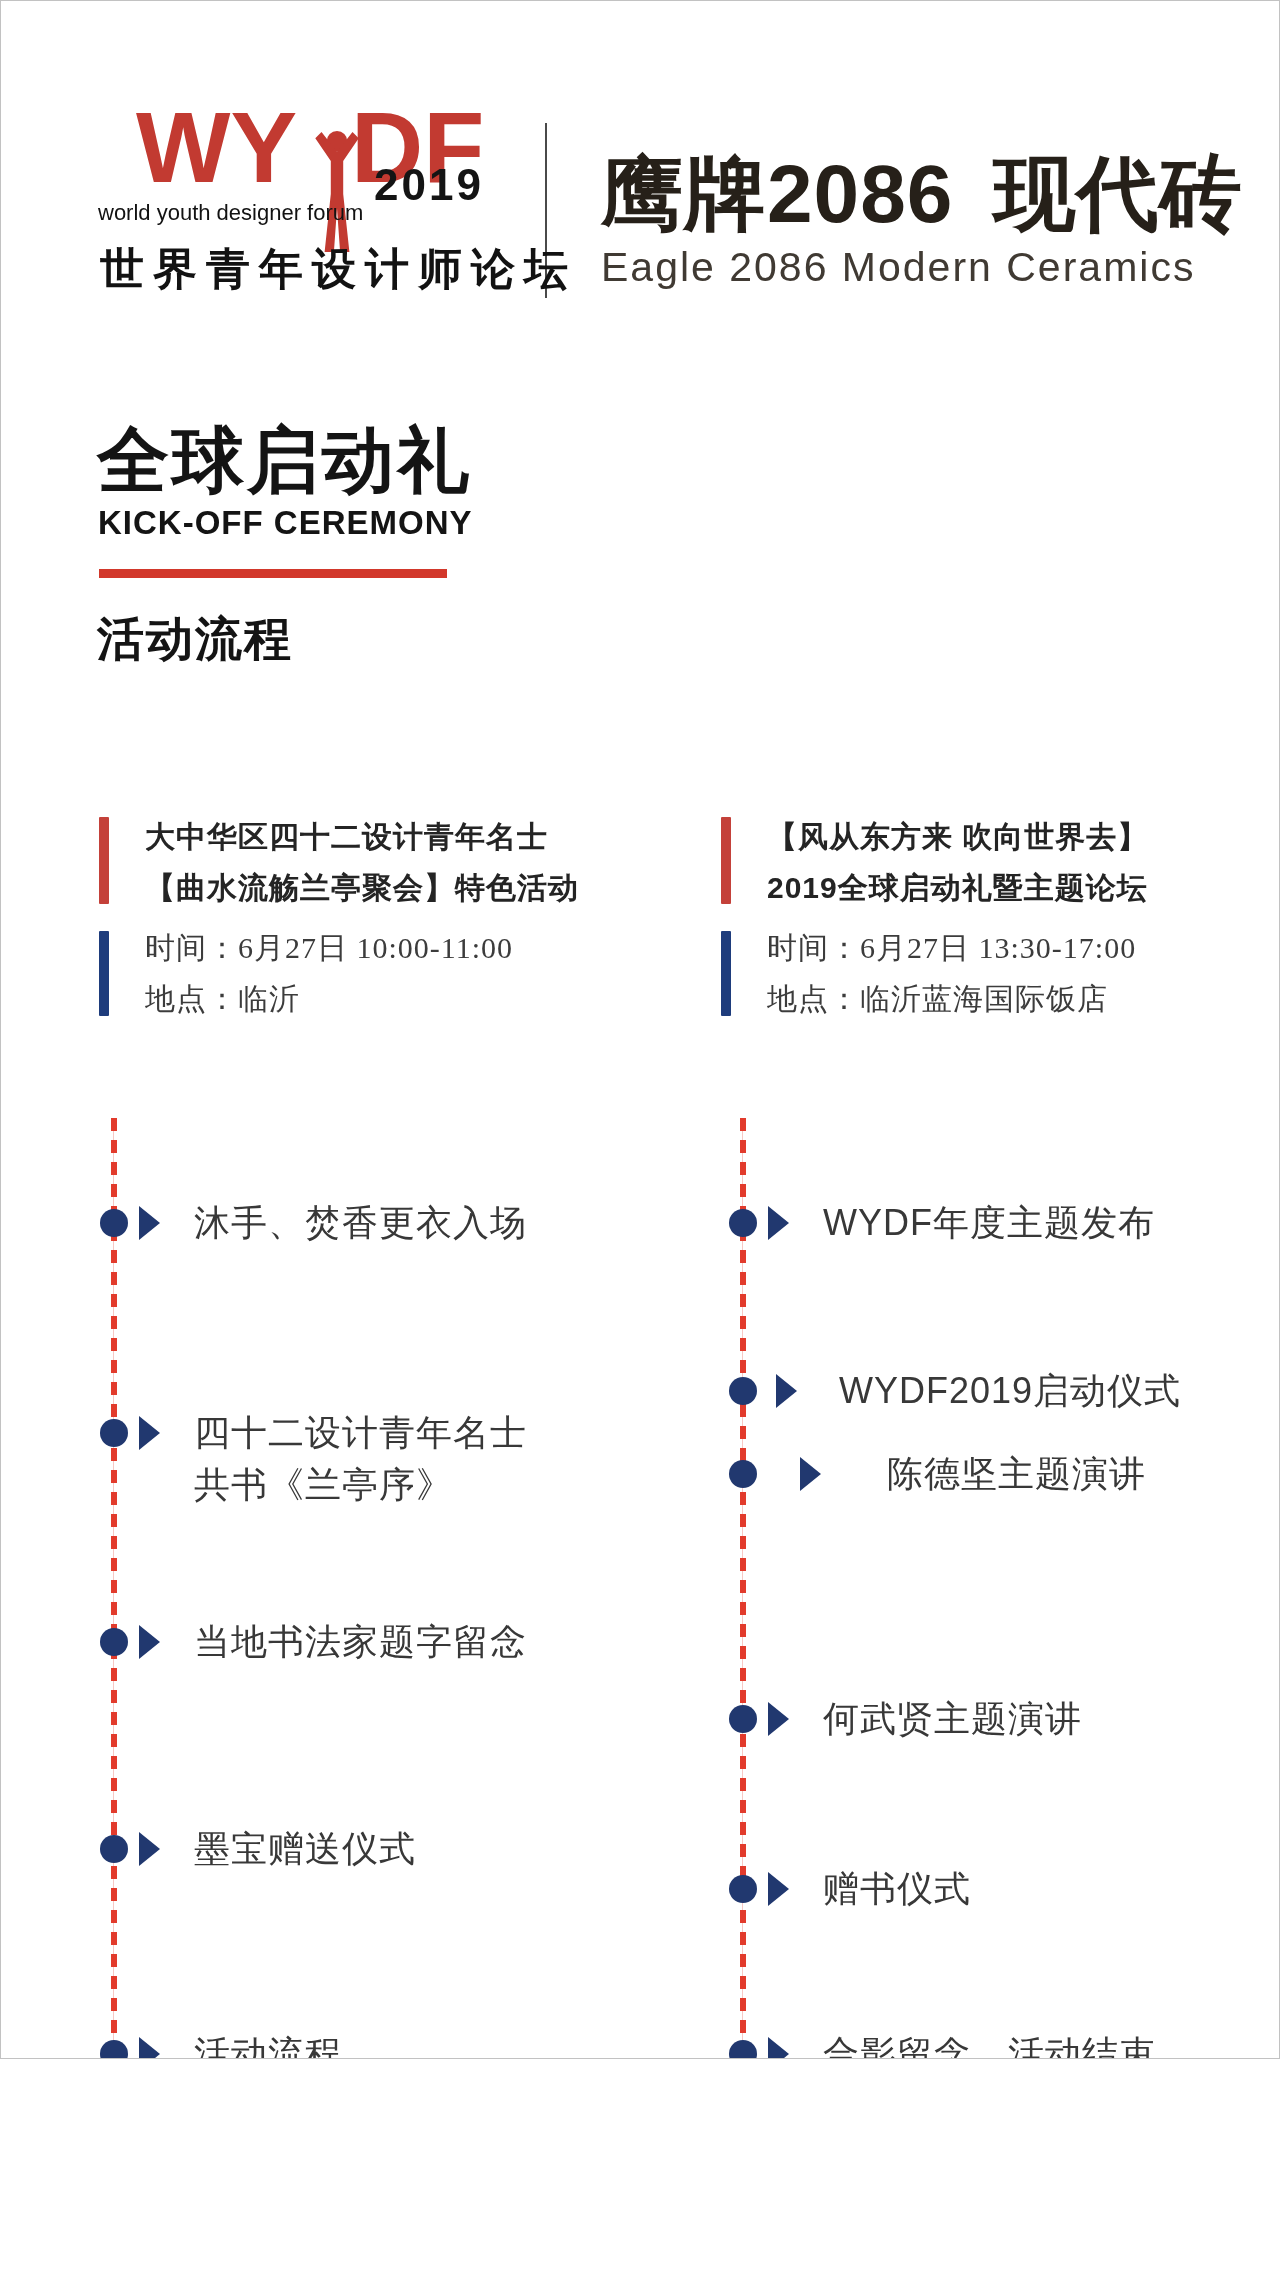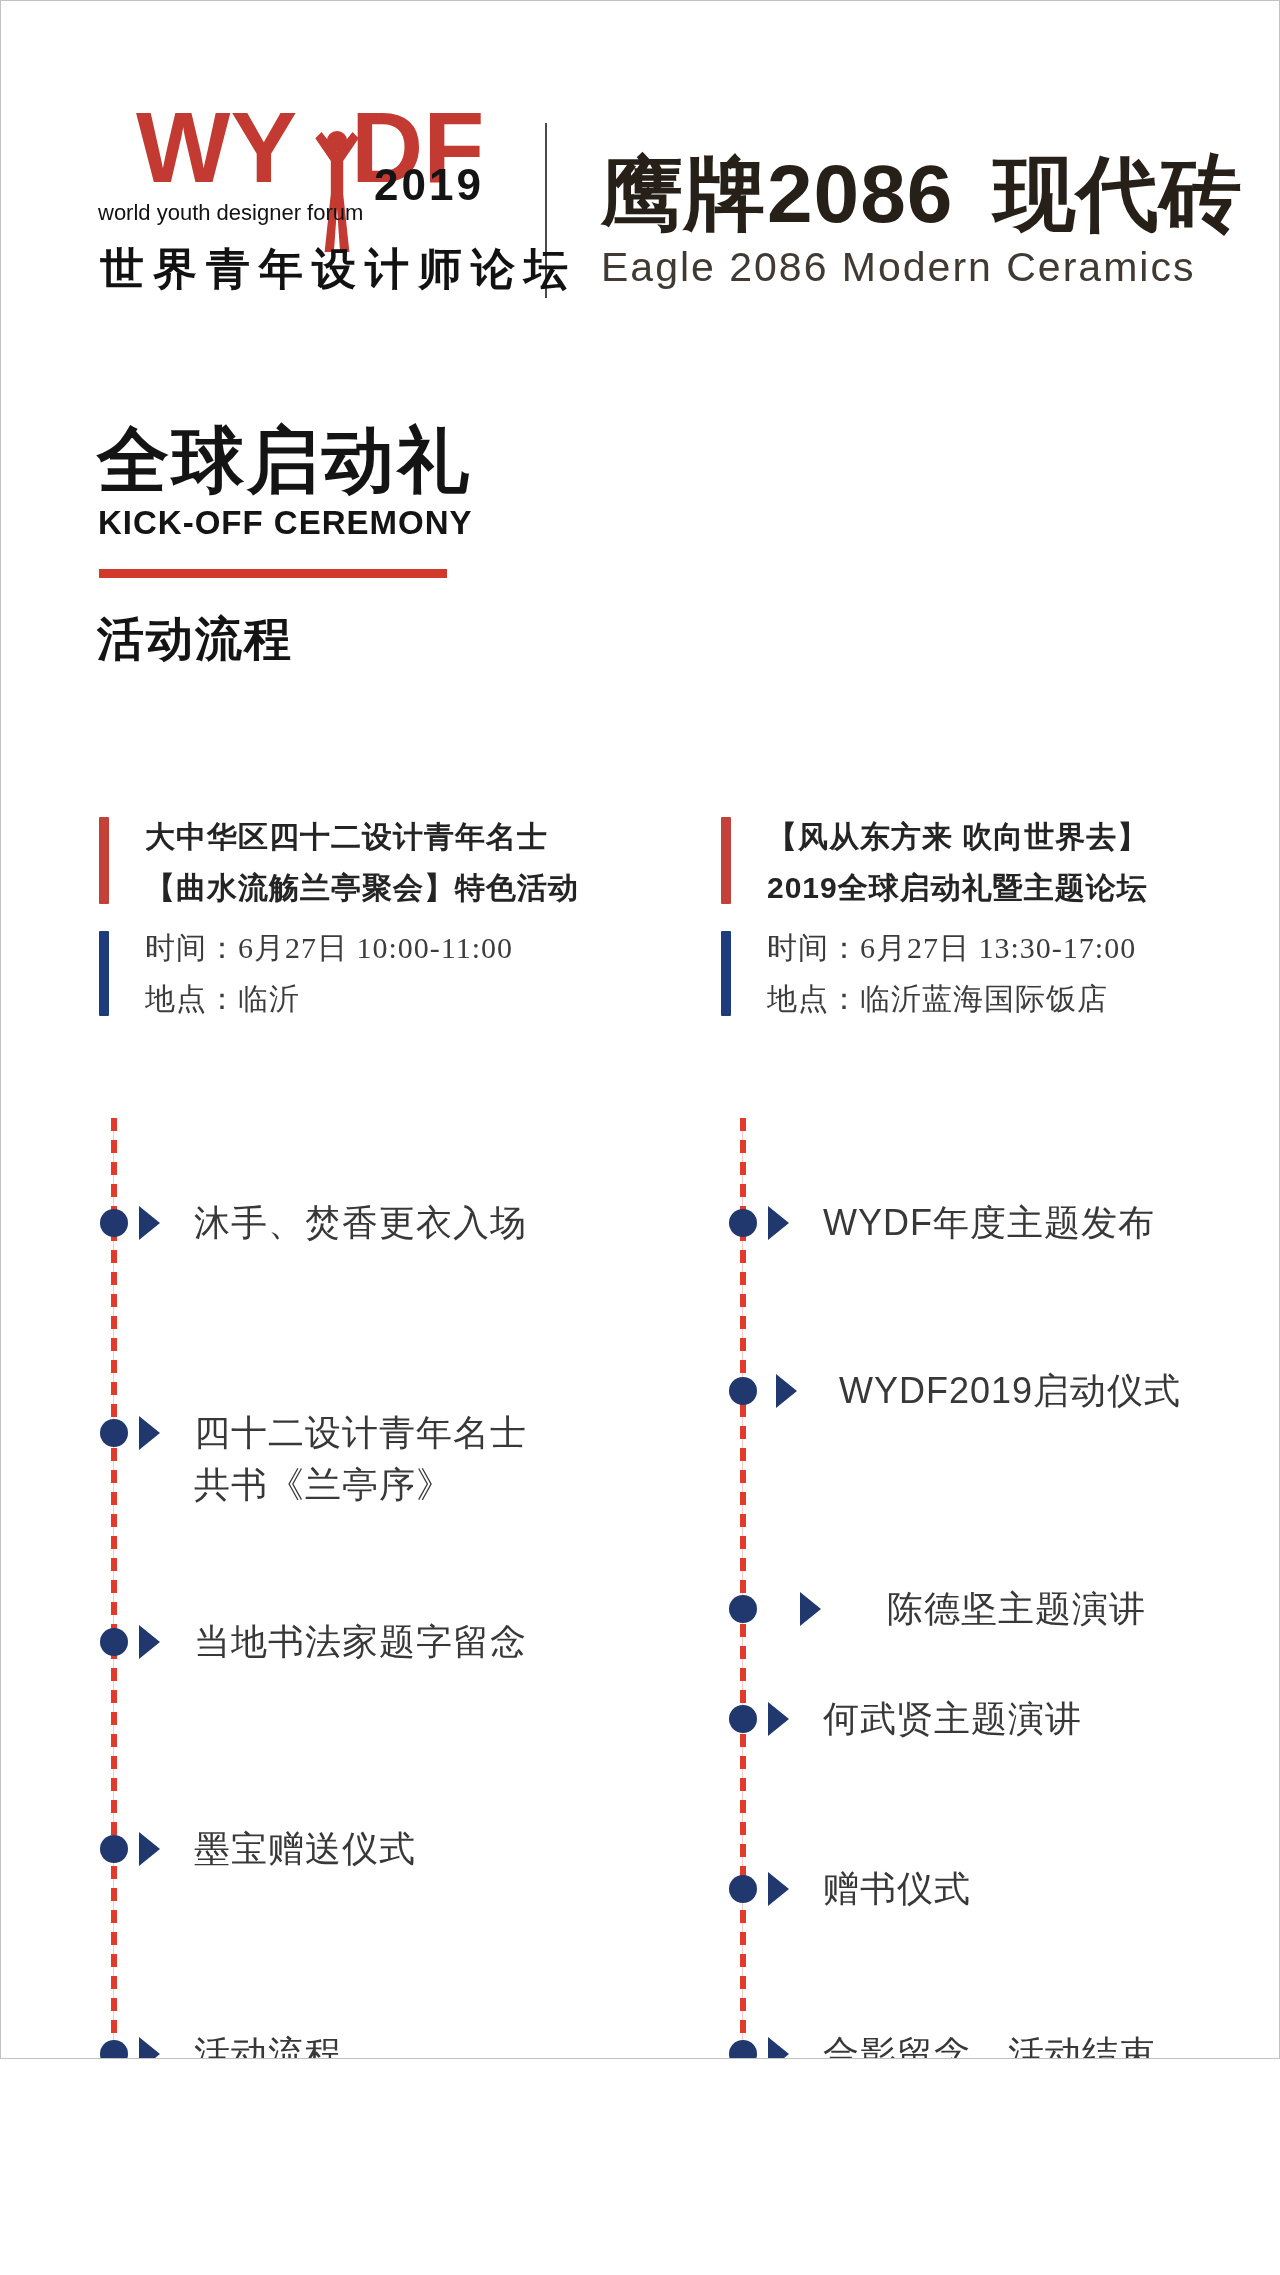--- a/index.html
+++ b/index.html
@@ -131,21 +131,21 @@
   .tl-right .tl-item { left: 728px; }
 
   .tl-left  .tl-item:nth-of-type(1) { top: 1196px; }
   .tl-left  .tl-item:nth-of-type(2) { top: 1406px; }
   .tl-left  .tl-item:nth-of-type(3) { top: 1615px; }
   .tl-left  .tl-item:nth-of-type(4) { top: 1822px; }
   .tl-left  .tl-item:nth-of-type(5) { top: 2027px; }
 
   .tl-right .tl-item:nth-of-type(1) { top: 1196px; }
   .tl-right .tl-item:nth-of-type(2) { top: 1364px; gap: 8px; }
-  .tl-right .tl-item:nth-of-type(3) { top: 1582px; gap: 32px; }
+  .tl-right .tl-item:nth-of-type(3) { top: 1447px; gap: 32px; }
   .tl-right .tl-item:nth-of-type(4) { top: 1692px; }
   .tl-right .tl-item:nth-of-type(5) { top: 1862px; }
   .tl-right .tl-item:nth-of-type(6) { top: 2027px; }
 </style>
 </head>
 <body>
 
 <div class="page">
 
   <div class="logo">

